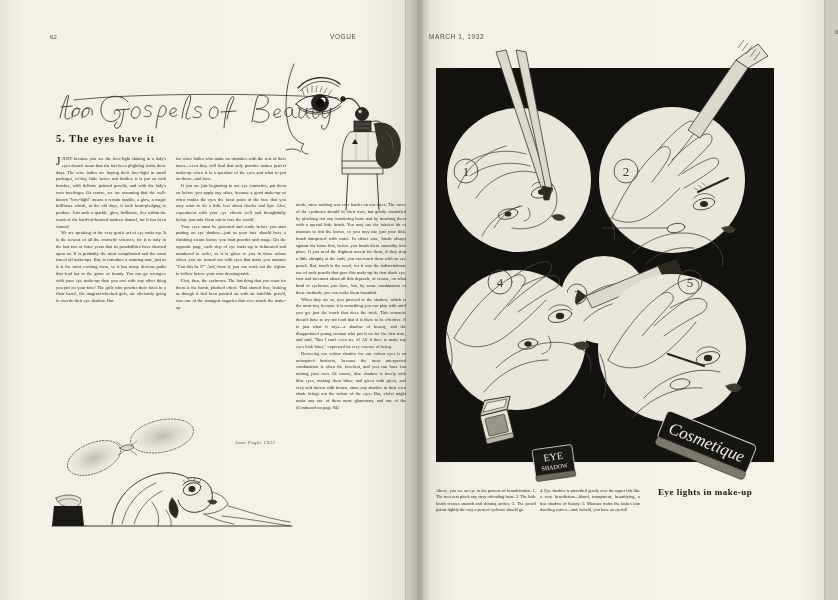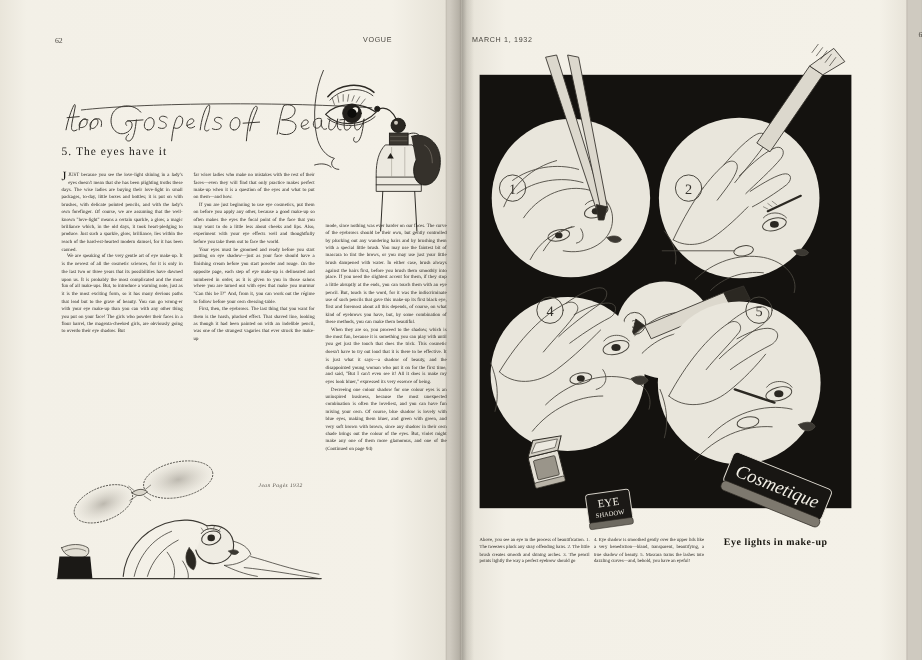--- a/index.html
+++ b/index.html
@@ -37,21 +37,21 @@
     font-family:"Liberation Sans", sans-serif;
   }
   .folio.pno{font-family:"Liberation Serif",serif;font-size:7px;letter-spacing:0;}
   
   .script-title{
     position:absolute;left:56px;top:88px;width:290px;height:42px;
   }
   .script-title svg{width:100%;height:100%;overflow:visible;}
   .kicker{
     position:absolute;left:56px;top:133px;
-    font-family:"Liberation Serif",serif;font-weight:normal;
+    font-family:"Liberation Serif",serif;font-weight:bold;
     font-size:10.5px;letter-spacing:.9px;color:#1c1a17;
   }
   
   .col{
     position:absolute;
     font-size:4.45px;line-height:1.52;
     text-align:justify;color:#2a2722;
     -webkit-hyphens:auto;hyphens:auto;
     word-spacing:.2px;
   }

